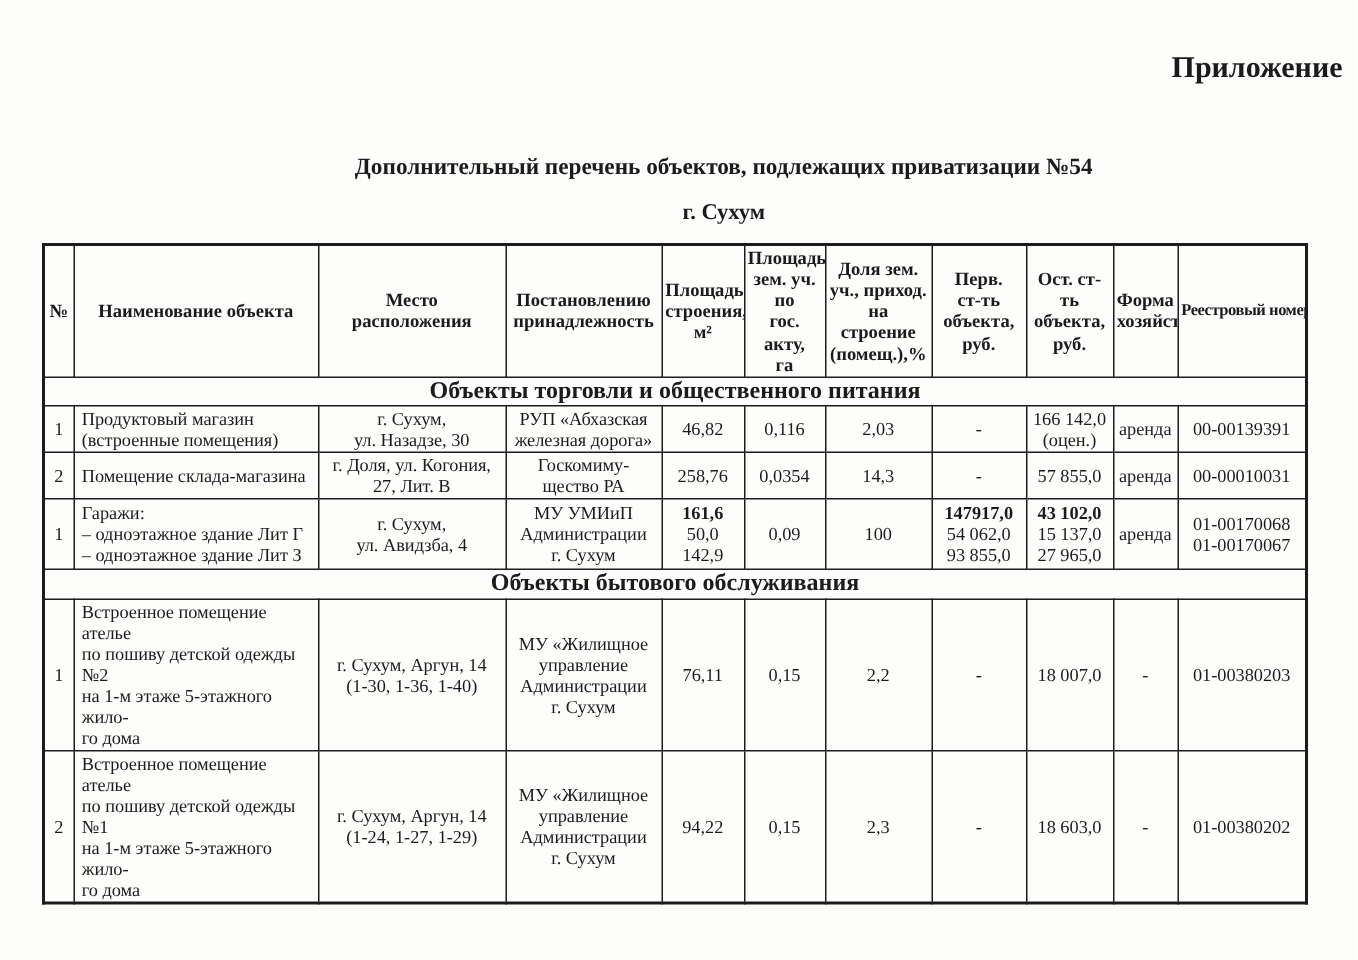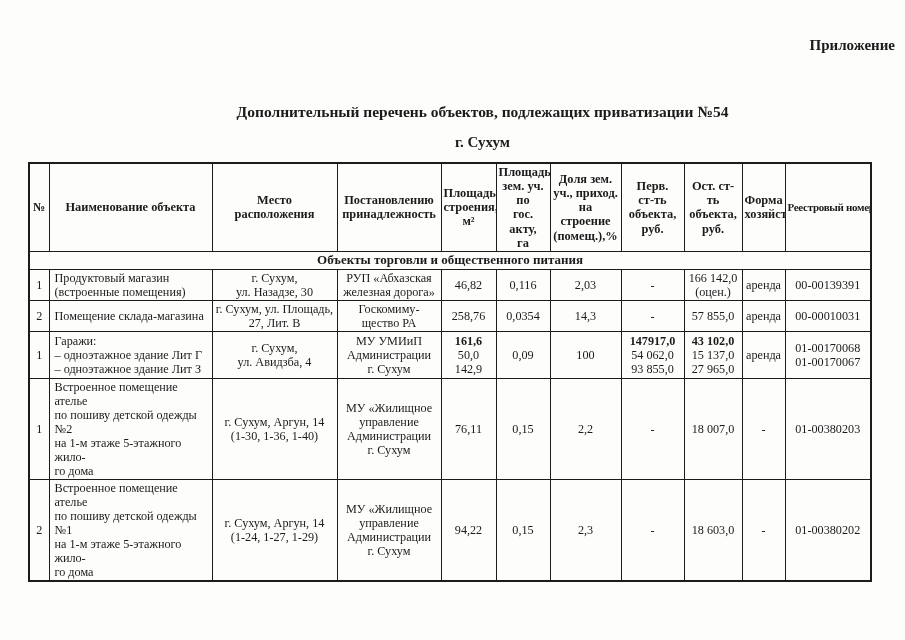--- a/index.html
+++ b/index.html
@@ -5,21 +5,21 @@
   :root { --ink:#1b1b1b; --paper:#fdfdfc; --line:#1c1c1c; }
   html,body { margin:0; padding:0; background:#ffffff; }
   .page {
     position:relative; width:905px; height:640px; overflow:hidden;
     background:var(--paper); color:var(--ink);
     font-family:"Liberation Serif", serif;
   }
   .b { font-weight:bold; }
   .appendix {
     position:absolute; top:36px; right:10px;
-    text-align:center; font-size:15px; line-height:19px;
+    text-align:center; font-size:20px; line-height:19px;
   }
   .doc-title {
     position:absolute; top:103px; left:0; width:100%;
     text-align:center; font-size:15.5px; transform:translateX(30px);
   }
   .doc-subtitle {
     position:absolute; top:134px; left:0; width:100%;
     text-align:center; font-size:15px; transform:translateX(30px);
   }
   table.main {
@@ -31,21 +31,21 @@
   .main th, .main td {
     border:1px solid var(--line);
     padding:1px 2px; vertical-align:middle;
     white-space:pre-line; overflow:hidden;
   }
   .main th { font-weight:bold; text-align:center; font-size:12.4px; line-height:1.14; }
   th.th-small { font-size:11px; letter-spacing:-0.3px; white-space:nowrap; }
   td.c { text-align:center; }
   td.l { text-align:left; padding-left:5px; padding-right:2px;font-family:Liberation Serif, serif; }
   td.nw { white-space:pre; }
-  td.section { text-align:center; font-weight:bold; font-size:13px; padding:0; }
+  td.section { text-align:center; font-weight:bold; font-size:16px; padding:0; }
   tr.hrow { height:62px; }
   tr.sec  { height:18px; }
   tr.h29  { height:29px; }
   tr.h28  { height:28px; }
   tr.h47  { height:47px; }
   tr.h58  { height:58px; }
 </style>
 </head>
 <body>
 
@@ -120,21 +120,21 @@
         <td class="c nw">2,03</td>
         <td class="c nw">-</td>
         <td class="c nw">166 142,0
 (оцен.)</td>
         <td class="c nw">аренда</td>
         <td class="c nw">00-00139391</td>
       </tr>
       <tr class="h28">
         <td class="c">2</td>
         <td class="l">Помещение склада-магазина</td>
-        <td class="c">г. Сухум, ул. Площадь,
+        <td class="c">г. Доля, ул. Когония,
 27, Лит. В</td>
         <td class="c">Госкомиму-
 щество РА</td>
         <td class="c nw">258,76</td>
         <td class="c nw">0,0354</td>
         <td class="c nw">14,3</td>
         <td class="c nw">-</td>
         <td class="c nw">57 855,0</td>
         <td class="c nw">аренда</td>
         <td class="c nw">00-00010031</td>
@@ -154,20 +154,23 @@
         <td class="c nw">0,09</td>
         <td class="c nw">100</td>
         <td class="c nw"><div class="b">147917,0</div><div>54 062,0
 93 855,0</div></td>
         <td class="c nw"><div class="b">43 102,0</div><div>15 137,0
 27 965,0</div></td>
         <td class="c nw">аренда</td>
         <td class="c nw">01-00170068
 01-00170067</td>
       </tr>
+      <tr class="sec">
+        <td colspan="11" class="section">Объекты бытового обслуживания</td>
+      </tr>
       <tr class="h58">
         <td class="c">1</td>
         <td class="l">Встроенное помещение ателье
 по пошиву детской одежды №2
 на 1-м этаже 5-этажного жило-
 го дома</td>
         <td class="c">г. Сухум, Аргун, 14
 (1-30, 1-36, 1-40)</td>
         <td class="c">МУ «Жилищное
 управление

